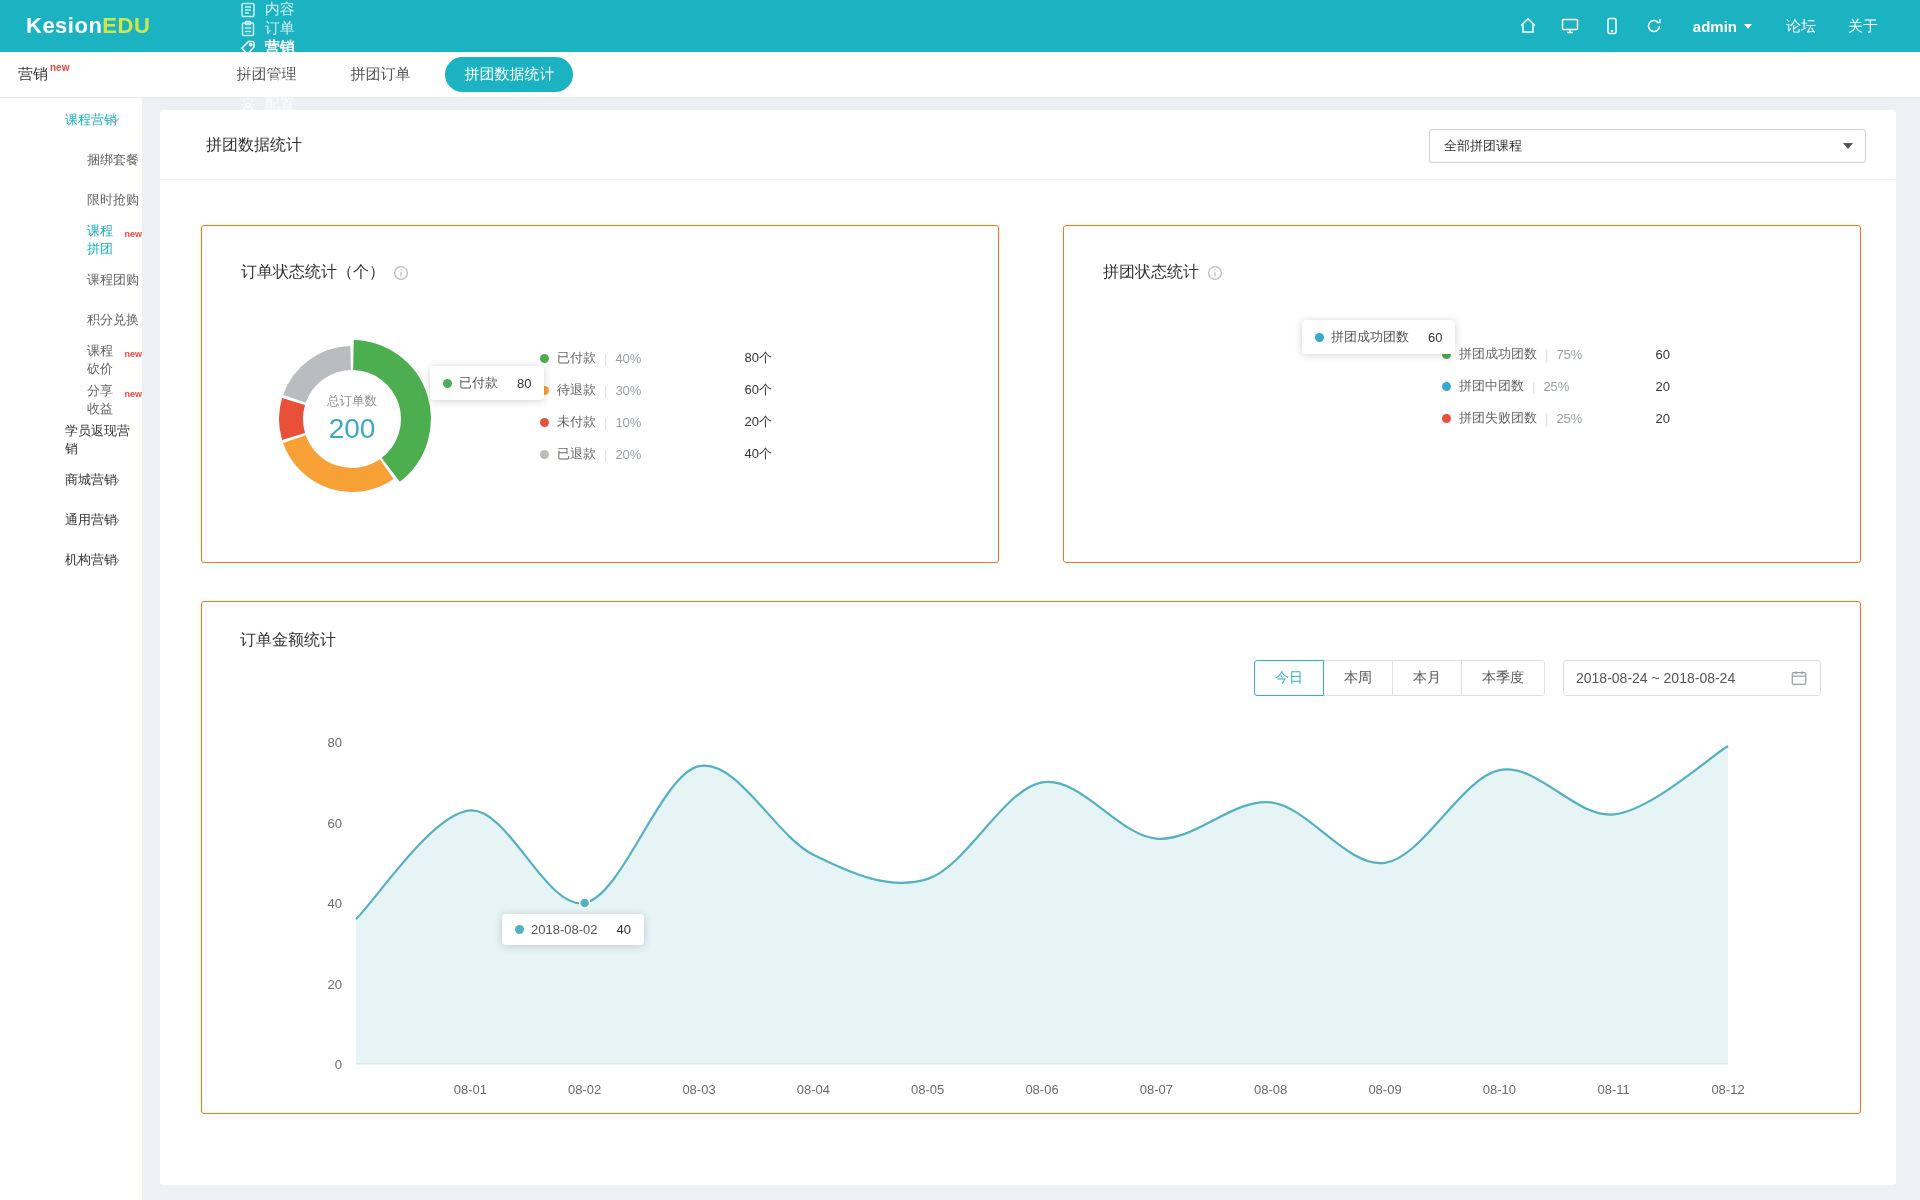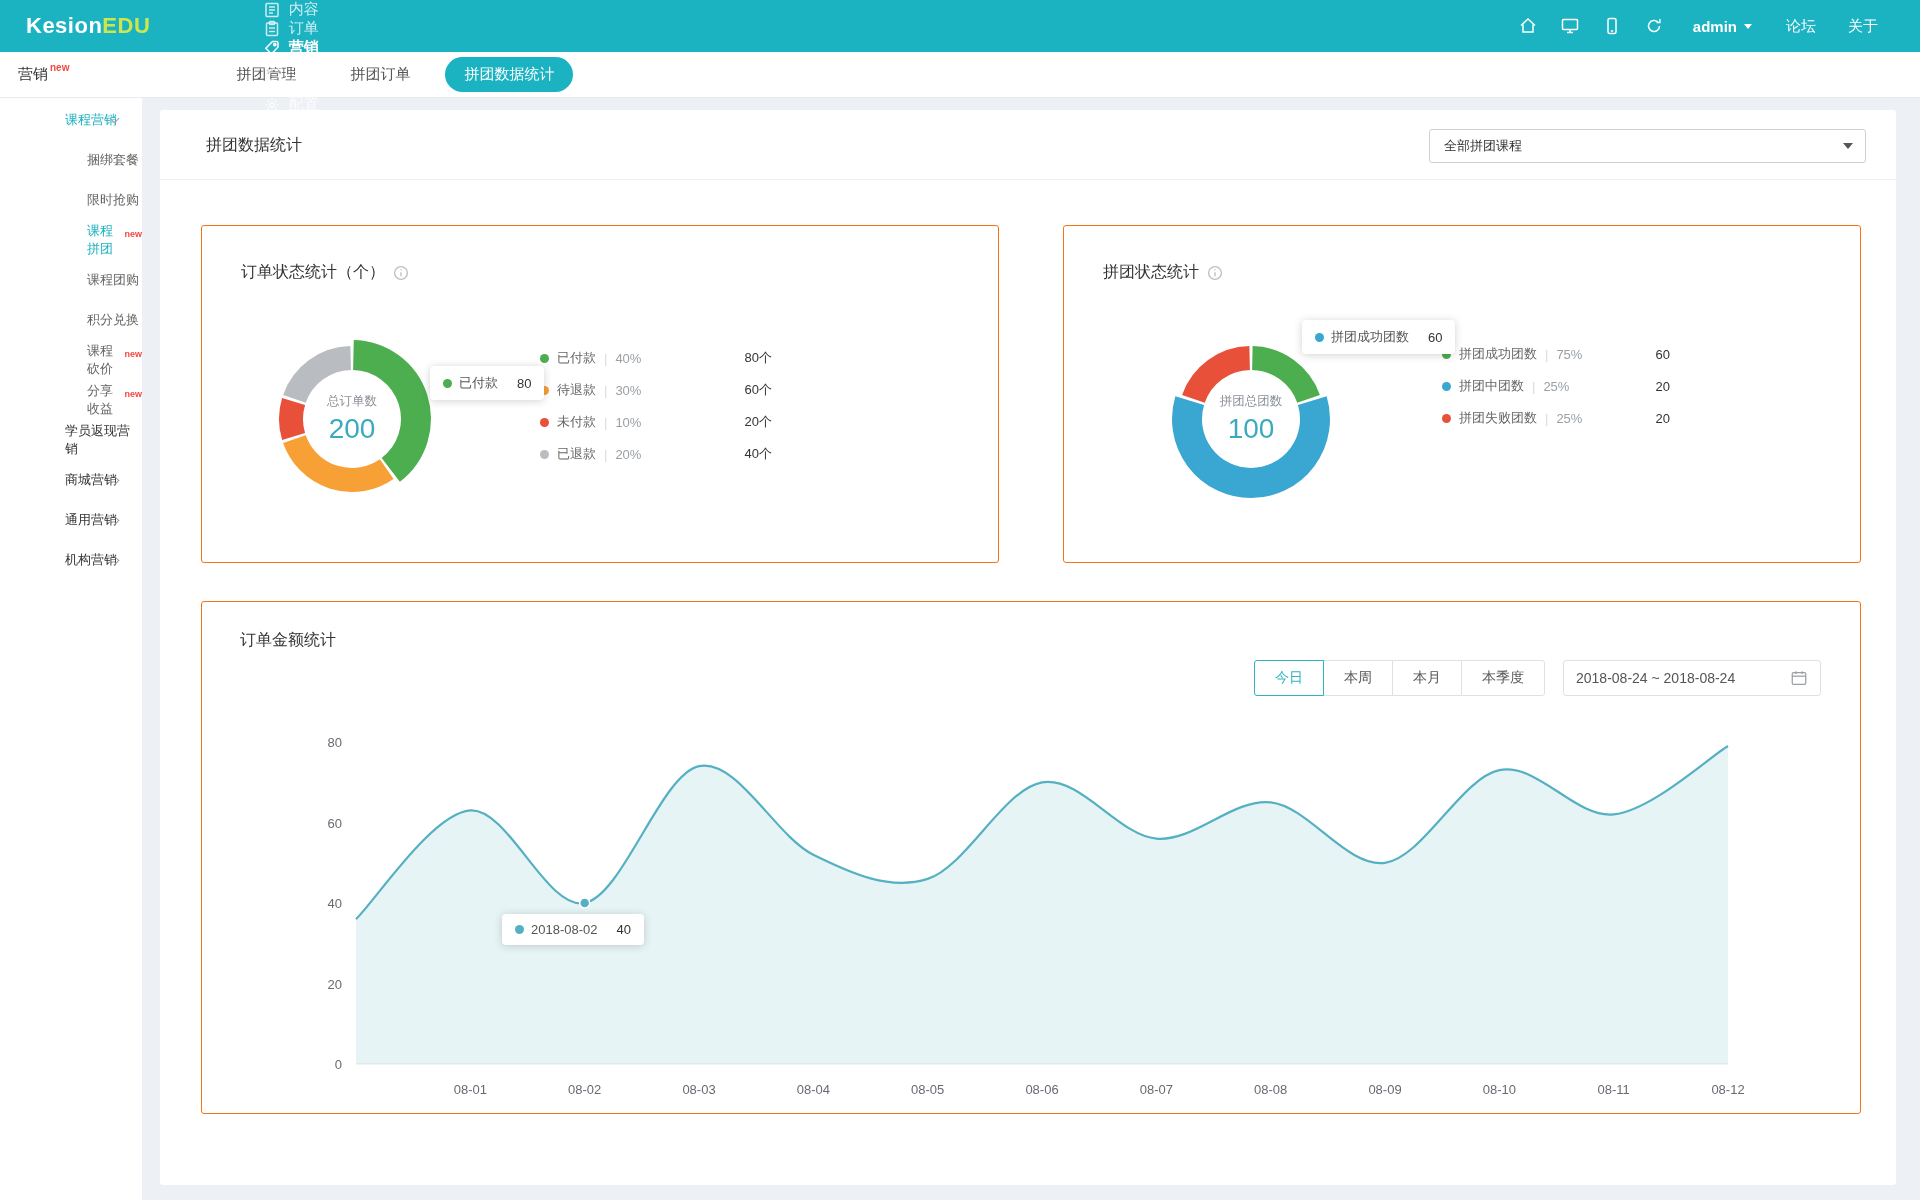--- a/index.html
+++ b/index.html
@@ -1,21 +1,21 @@
 <!DOCTYPE html>
 <html><head>
 <meta charset="utf-8">
 <style>
 *{margin:0;padding:0;box-sizing:border-box;}
 html,body{width:1920px;height:1200px;}
 body{font-family:"Liberation Sans","DejaVu Sans",sans-serif;background:#edf0f4;overflow:hidden;position:relative;color:#333;}
 svg{display:block;}
 
 
-.topbar{position:absolute;left:0;top:0;width:100%;height:52px;background:#1bb2c1;display:flex;align-items:center;z-index:10;gap:24px;}
+.topbar{position:absolute;left:0;top:0;width:100%;height:52px;background:#1bb2c1;display:flex;align-items:center;z-index:10;}
 .logo{padding-left:26px;font-size:22px;font-weight:bold;color:#fff;letter-spacing:.5px;white-space:nowrap;}
 .logo .edu{color:#cde64e;}
 .topnav{display:flex;align-items:center;margin-left:58px;height:52px;flex-direction:column;}
 .topnav-item{display:flex;align-items:center;gap:8px;color:rgba(255,255,255,.78);font-size:15px;padding:0 23px;height:52px;cursor:pointer;}
 .topnav-item.active{color:#fff;font-weight:bold;}
 .topbar-right{margin-left:auto;display:flex;align-items:center;padding-right:26px;color:#fff;}
 .tb-icon{width:42px;height:52px;display:flex;align-items:center;justify-content:center;cursor:pointer;color:#fff;}
 .tb-admin{display:flex;align-items:center;gap:7px;font-size:15px;font-weight:bold;padding:0 18px;cursor:pointer;}
 .caret-down{width:0;height:0;border-left:4px solid transparent;border-right:4px solid transparent;border-top:5px solid #fff;}
 .tb-link{font-size:15px;padding:0 16px;cursor:pointer;}
@@ -330,31 +330,20 @@
       <div class="panel-title">
         <span>拼团状态统计</span>
         <span class="info-icon">
             <svg width="16" height="16" viewBox="0 0 16 16" fill="none" stroke="currentColor" stroke-width="1.3">
               <circle cx="8" cy="8" r="6.4"></circle>
               <line x1="8" y1="7.2" x2="8" y2="11.2"></line>
               <circle cx="8" cy="4.7" r="0.7" fill="currentColor" stroke="none"></circle>
             </svg>
           </span>
       </div>
-      <div class="donut-wrap">
-        <svg id="donut-group" width="220" height="220" viewBox="0 0 220 220">
-            <path d="M 111.37 49.02 A 61 61 0 0 1 167.58 89.85" stroke="#4cae4f" stroke-width="24" fill="none"></path>
-            <path d="M 171.30 91.60 A 64 64 0 1 1 48.70 91.60" stroke="#3aa6d2" stroke-width="30" fill="none"></path>
-            <path d="M 52.42 89.85 A 61 61 0 0 1 108.63 49.02" stroke="#e8503a" stroke-width="24" fill="none"></path>
-          </svg>
-        <div class="donut-center">
-          <span class="lbl">拼团总团数</span>
-          <span class="num">100</span>
-        </div>
-      </div>
       <div class="chart-tooltip" id="tooltip-group">
         <span class="dot" style="background: rgb(58, 166, 210);"></span>
         <span>拼团成功团数</span>
         <span class="val">60</span>
       </div>
       <div class="legend">
         <div class="legend-row">
           <span class="dot" style="background: rgb(76, 174, 79);"></span>
           <span class="l-label">拼团成功团数</span>
           <span class="l-sep">|</span>

